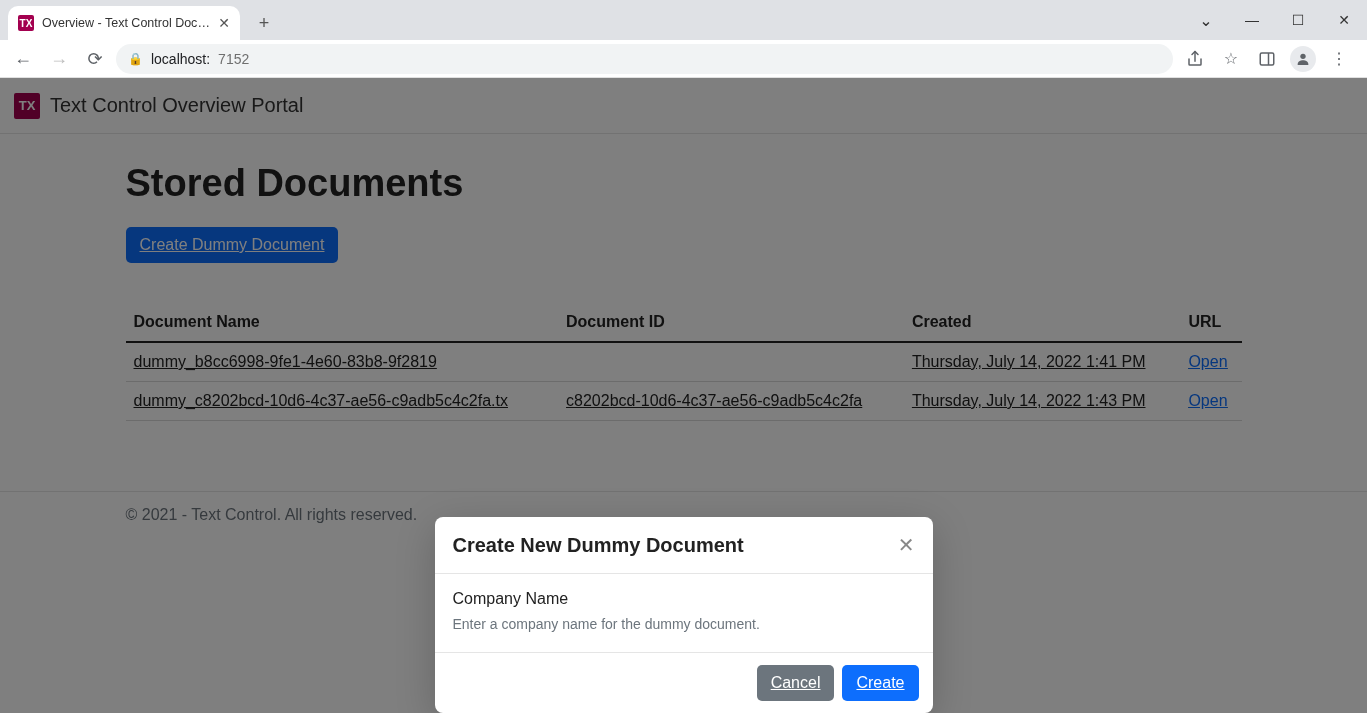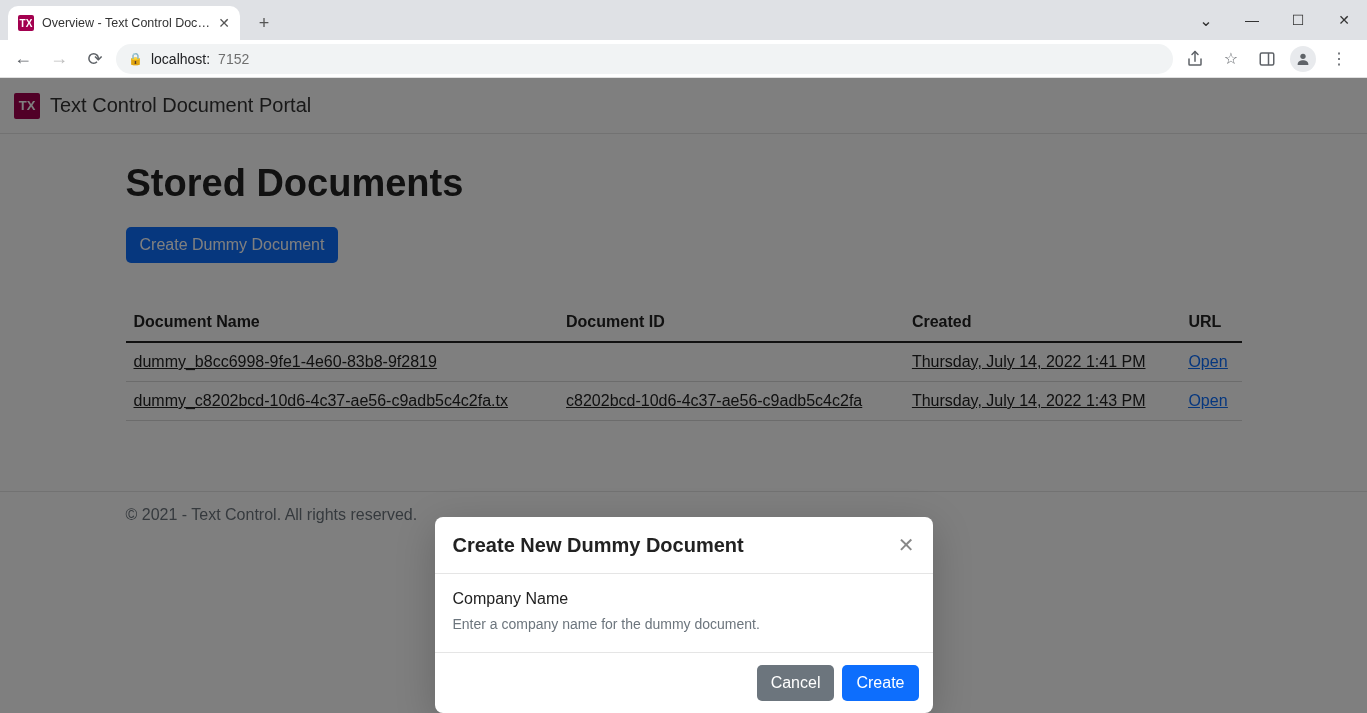--- a/index.html
+++ b/index.html
@@ -26,21 +26,21 @@
   .right-icons .ic { width:32px; height:32px; display:flex; align-items:center; justify-content:center; color:#5f6368; font-size:16px; cursor:pointer; border-radius:50%; }
   .avatar { width:26px; height:26px; border-radius:50%; background:#e8eaed; display:flex; align-items:center; justify-content:center; color:#5f6368; }
   
   .viewport { flex:1; position:relative; background:#fff; overflow:hidden; }
   .page { width:100%; height:100%; overflow:auto; }
   .app-header { height:56px; background:#fff; border-bottom:1px solid #e5e5e5; display:flex; align-items:center; padding:0 14px; gap:10px; }
   .app-logo { width:26px; height:26px; background:#a3004f; color:#fff; font-weight:bold; font-size:13px; display:flex; align-items:center; justify-content:center; border-radius:2px; }
   .app-title { font-size:20px; color:#323232; }
   .container { width:1116px; margin:0 auto; padding:20px 0 40px 0; }
   h1.page-title { font-size:38px; font-weight:700; color:#222; margin-top:8px; margin-bottom:22px; }
-  .btn { display:inline-block; border:none; border-radius:5px; cursor:pointer; font-size:16px; }
+  .btn { display:inline-block; border:none; border-radius:5px; cursor:pointer; font-size:16px;text-decoration:underline; }
   .btn-primary { background:#0d6efd; color:#fff; padding:9px 14px; }
   .btn-secondary { background:#6c757d; color:#fff; padding:8px 14px; }
   table.docs { width:100%; border-collapse:collapse; margin-top:40px; font-size:16px; color:#222; }
   table.docs th { text-align:left; font-weight:700; padding:10px 8px; border-bottom:2px solid #222; }
   table.docs td { padding:10px 8px; border-bottom:1px solid #d8d8d8; vertical-align:middle;text-decoration:underline; }
   table.docs a { color:#0d6efd; text-decoration:underline; }
   .footer-line { border-top:1px solid #e5e5e5; margin-top:30px; }
   .footer-text { width:1116px; margin:0 auto; padding:14px 0; color:#6c757d; font-size:16px; }
   
   .overlay { position:absolute; inset:0; background:rgba(0,0,0,0.5); display:flex; align-items:flex-end; justify-content:center; }
@@ -109,21 +109,21 @@
       </div>
       <div class="ic">⋮</div>
     </div>
   </div>
 
   <div class="viewport">
     <div class="page">
 
       <div class="app-header">
         <div class="app-logo">TX</div>
-        <div class="app-title">Text Control Document Portal</div>
+        <div class="app-title">Text Control Overview Portal</div>
       </div>
 
       <div class="container">
         <h1 class="page-title">Stored Documents</h1>
         <button class="btn btn-primary">Create Dummy Document</button>
 
         <table class="docs">
           <thead>
             <tr>
               <th>Document Name</th>

